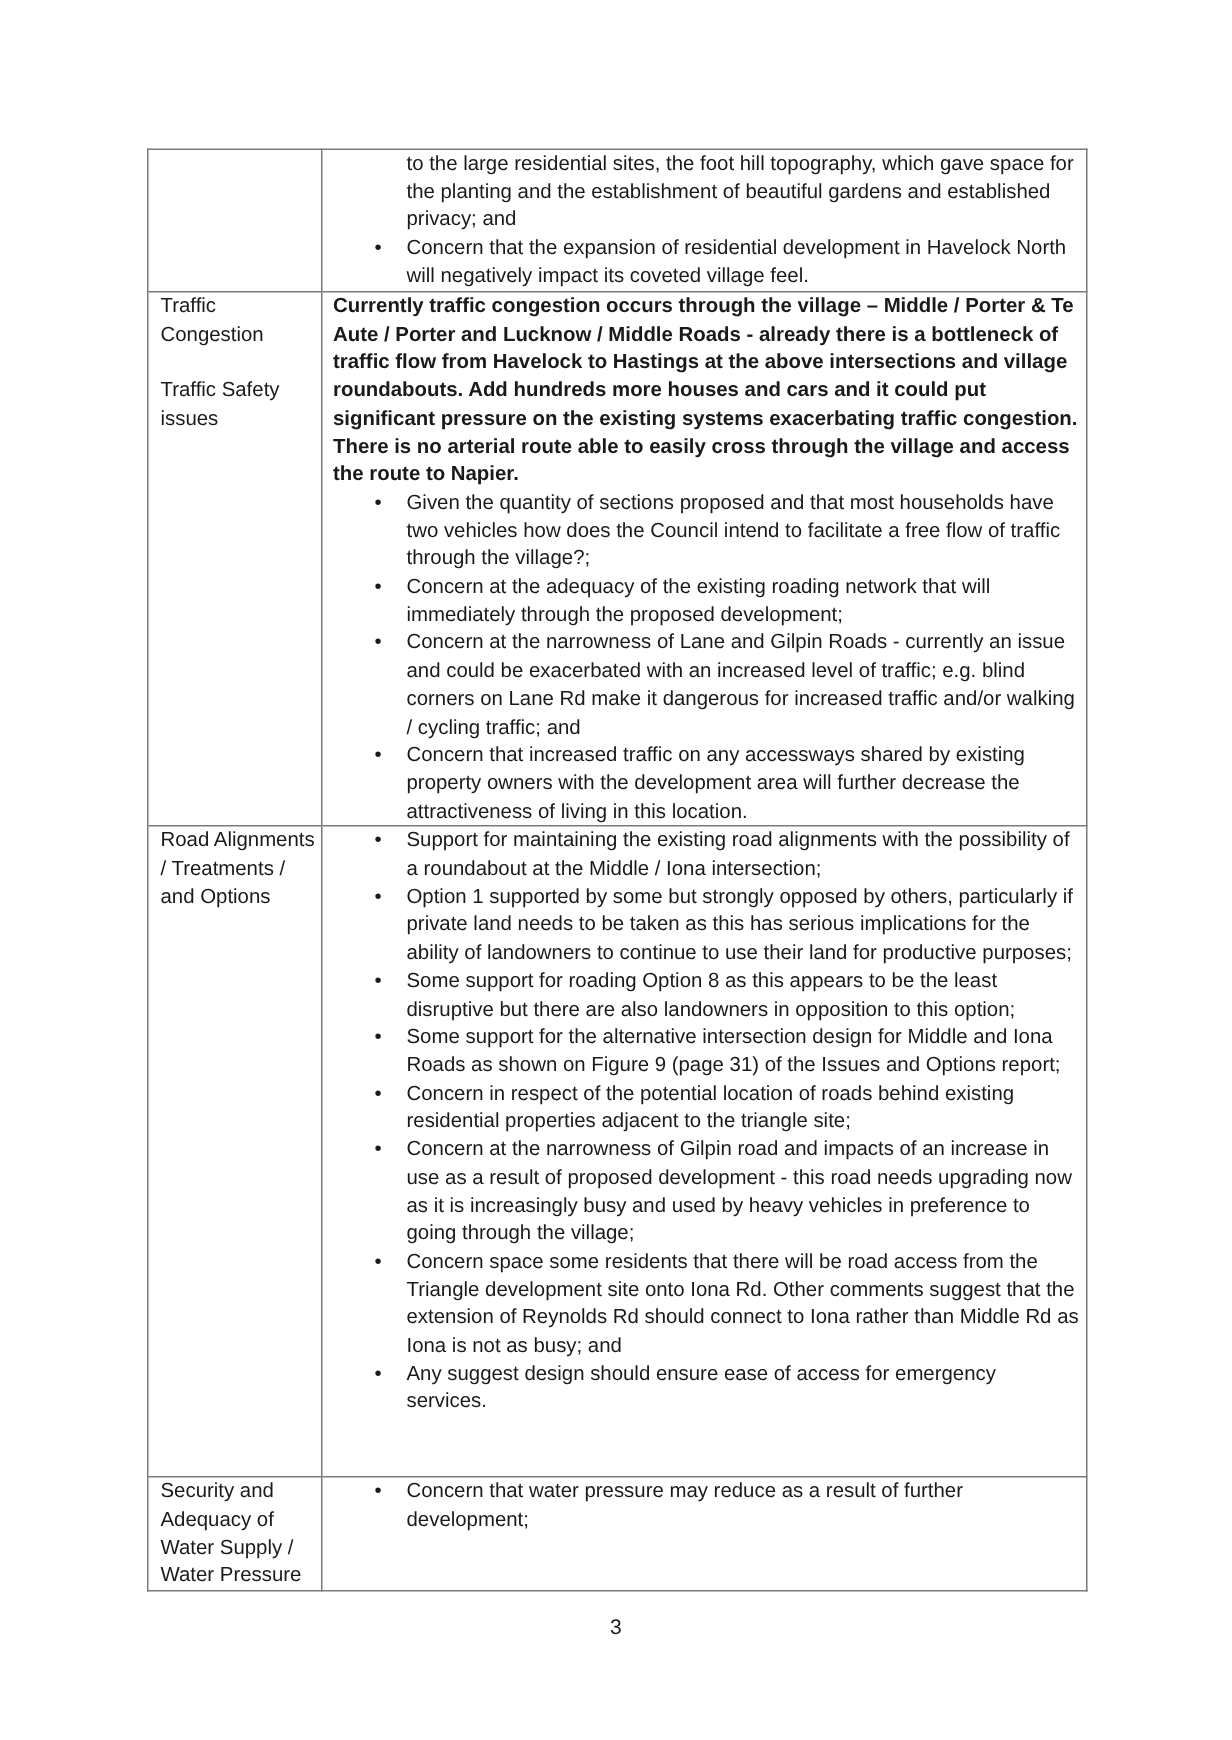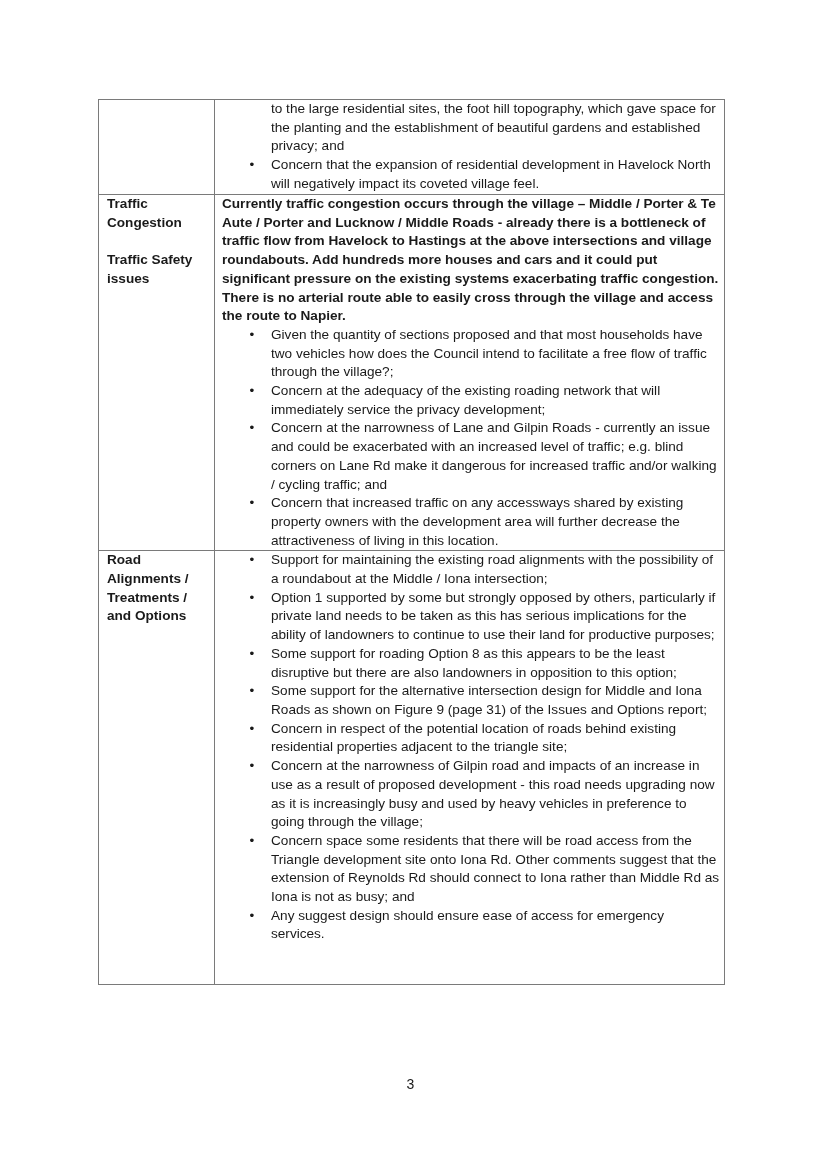--- a/index.html
+++ b/index.html
@@ -9,21 +9,21 @@
   }
   .doc-table {
     position: absolute; left: 98px; top: 99px; width: 627px;
     border-collapse: collapse; table-layout: fixed;
   }
   .doc-table td {
     border: 1px solid #7a7a7a; vertical-align: top;
     font-size: 13.6px; line-height: 18.7px; padding: 0 4px 0 7px;
   }
   .col-head { width: 116px; }
-  .row-head { font-weight: bold; padding-left: 8px !important; }
+  .row-head { font-weight: normal; padding-left: 8px !important; }
   .row-head .label + .label { margin-top: 18.7px; }
   .para { margin: 0; font-weight: bold; }
   ul.bullets { list-style: none; margin: 0; padding: 0; }
   ul.bullets li { position: relative; padding-left: 49px; }
   ul.bullets li.cont { padding-left: 49px; }
   ul.bullets li .bullet {
     position: absolute; left: 24px; top: 0; width: 12px; text-align: center;
   }
   .page-number {
     position: absolute; top: 1076px; left: 0; width: 821px; text-align: center;
@@ -54,21 +54,21 @@
     </tr>
     <tr class="row2">
       <td class="row-head">
         <div class="label">Traffic Congestion</div>
         <div class="label">Traffic Safety issues</div>
       </td>
       <td>
         <p class="para">Currently traffic congestion occurs through the village – Middle / Porter &amp; Te Aute / Porter and Lucknow / Middle Roads - already there is a bottleneck of traffic flow from Havelock to Hastings at the above intersections and village roundabouts.  Add hundreds more houses and cars and it could put significant pressure on the existing systems exacerbating traffic congestion.  There is no arterial route able to easily cross through the village and access the route to Napier.</p>
         <ul class="bullets">
           <li><span class="bullet">•</span><span>Given the quantity of sections proposed and that most households have two vehicles how does the Council intend to facilitate a free flow of traffic through the village?;</span></li>
-          <li><span class="bullet">•</span><span>Concern at the adequacy of the existing roading network that will immediately service the privacy development;</span></li>
+          <li><span class="bullet">•</span><span>Concern at the adequacy of the existing roading network that will immediately through the proposed development;</span></li>
           <li><span class="bullet">•</span><span>Concern at the narrowness of Lane and Gilpin Roads - currently an issue and could be exacerbated with an increased level of traffic; e.g. blind corners on Lane Rd make it dangerous for increased traffic and/or walking / cycling traffic; and</span></li>
           <li><span class="bullet">•</span><span>Concern that increased traffic on any accessways shared by existing property owners with the development area will further decrease the attractiveness of living in this location.</span></li>
         </ul>
       </td>
     </tr>
     <tr class="row3">
       <td class="row-head">
         <div class="label">Road Alignments / Treatments / and Options</div>
       </td>
       <td>
@@ -77,16 +77,26 @@
           <li><span class="bullet">•</span><span>Option 1 supported by some but strongly opposed by others, particularly if private land needs to be taken as this has serious implications for the ability of landowners to continue to use their land for productive purposes;</span></li>
           <li><span class="bullet">•</span><span>Some support for roading Option 8 as this appears to be the least disruptive but there are also landowners in opposition to this option;</span></li>
           <li><span class="bullet">•</span><span>Some support for the alternative intersection design for Middle and Iona Roads as shown on Figure 9 (page 31) of the Issues and Options report;</span></li>
           <li><span class="bullet">•</span><span>Concern in respect of the potential location of roads behind existing residential properties adjacent to the triangle site;</span></li>
           <li><span class="bullet">•</span><span>Concern at the narrowness of Gilpin road and impacts of an increase in use as a result of proposed development - this road needs upgrading now as it is increasingly busy and used by heavy vehicles in preference to going through the village;</span></li>
           <li><span class="bullet">•</span><span>Concern space some residents that there will be road access from the Triangle development site onto Iona Rd.  Other comments suggest that the extension of Reynolds Rd should connect to Iona rather than Middle Rd as Iona is not as busy; and</span></li>
           <li><span class="bullet">•</span><span>Any suggest design should ensure ease of access for emergency services.</span></li>
         </ul>
       </td>
     </tr>
+    <tr class="row4">
+      <td class="row-head">
+        <div class="label">Security and Adequacy of Water Supply / Water Pressure</div>
+      </td>
+      <td>
+        <ul class="bullets">
+          <li><span class="bullet">•</span><span>Concern that water pressure may reduce as a result of further development;</span></li>
+        </ul>
+      </td>
+    </tr>
   </tbody>
 </table>
 
 <div class="page-number">3</div>
 
 </body></html>

